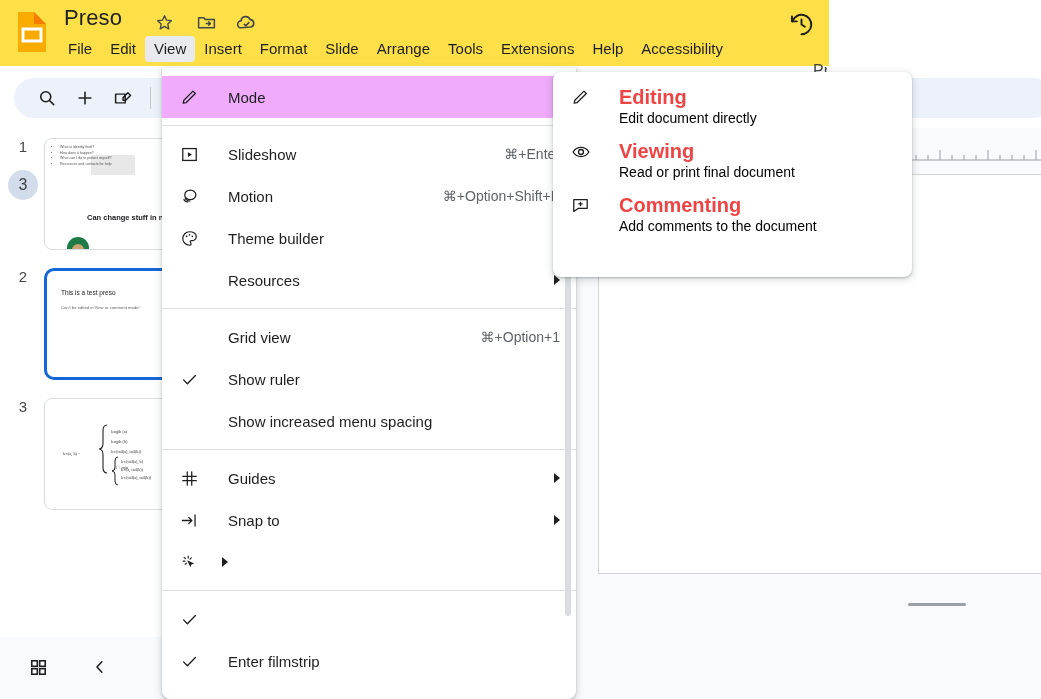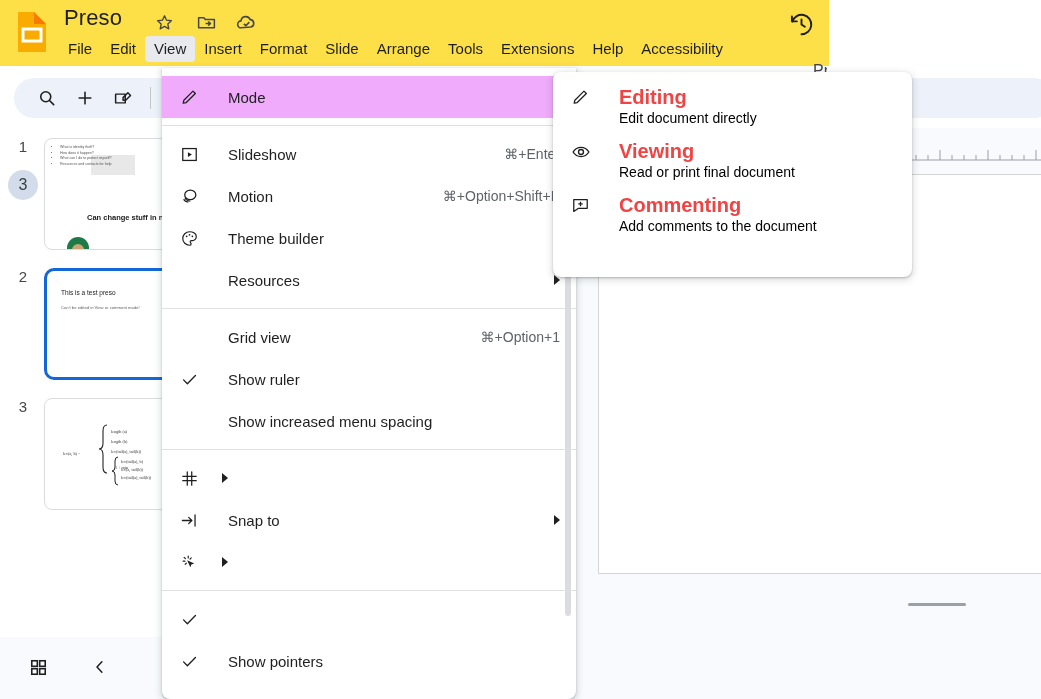--- a/index.html
+++ b/index.html
@@ -444,20 +444,21 @@
     </div>
 
     <div class="msep"></div>
 
     <div class="mrow">
       <span class="m-ico">
         <svg width="19" height="19" viewBox="0 0 24 24" fill="none" stroke="currentColor" stroke-width="1.6" stroke-linecap="round">
           <path d="M9.2 3.5v17M14.8 3.5v17M3.5 9.2h17M3.5 14.8h17"></path>
         </svg>
       </span>
+      <span class="m-label">Guides</span>
       <span class="m-arrow"></span>
     </div>
 
     <div class="mrow">
       <span class="m-ico">
         <svg width="19" height="19" viewBox="0 0 24 24" fill="none" stroke="currentColor" stroke-width="1.6" stroke-linecap="round" stroke-linejoin="round">
           <path d="M3 12h12M11 8l4 4-4 4M19 5v14"></path>
         </svg>
       </span>
       <span class="m-label">Snap to</span>
@@ -483,21 +484,21 @@
         </svg>
       </span>
     </div>
 
     <div class="mrow">
       <span class="m-ico">
         <svg width="19" height="19" viewBox="0 0 24 24" fill="none" stroke="currentColor" stroke-width="1.7" stroke-linecap="round" stroke-linejoin="round">
           <path d="M4.5 12.5l4.8 4.8L19.5 7"></path>
         </svg>
       </span>
-      <span class="m-label">Show pointers</span>
+      <span class="m-label">Enter filmstrip</span>
     </div>
 
     <div class="popup-scroll"></div>
   </div>
 
   <div class="submenu">
 
     <div class="srow">
       <div class="srow-head">
         <span class="s-ico">

